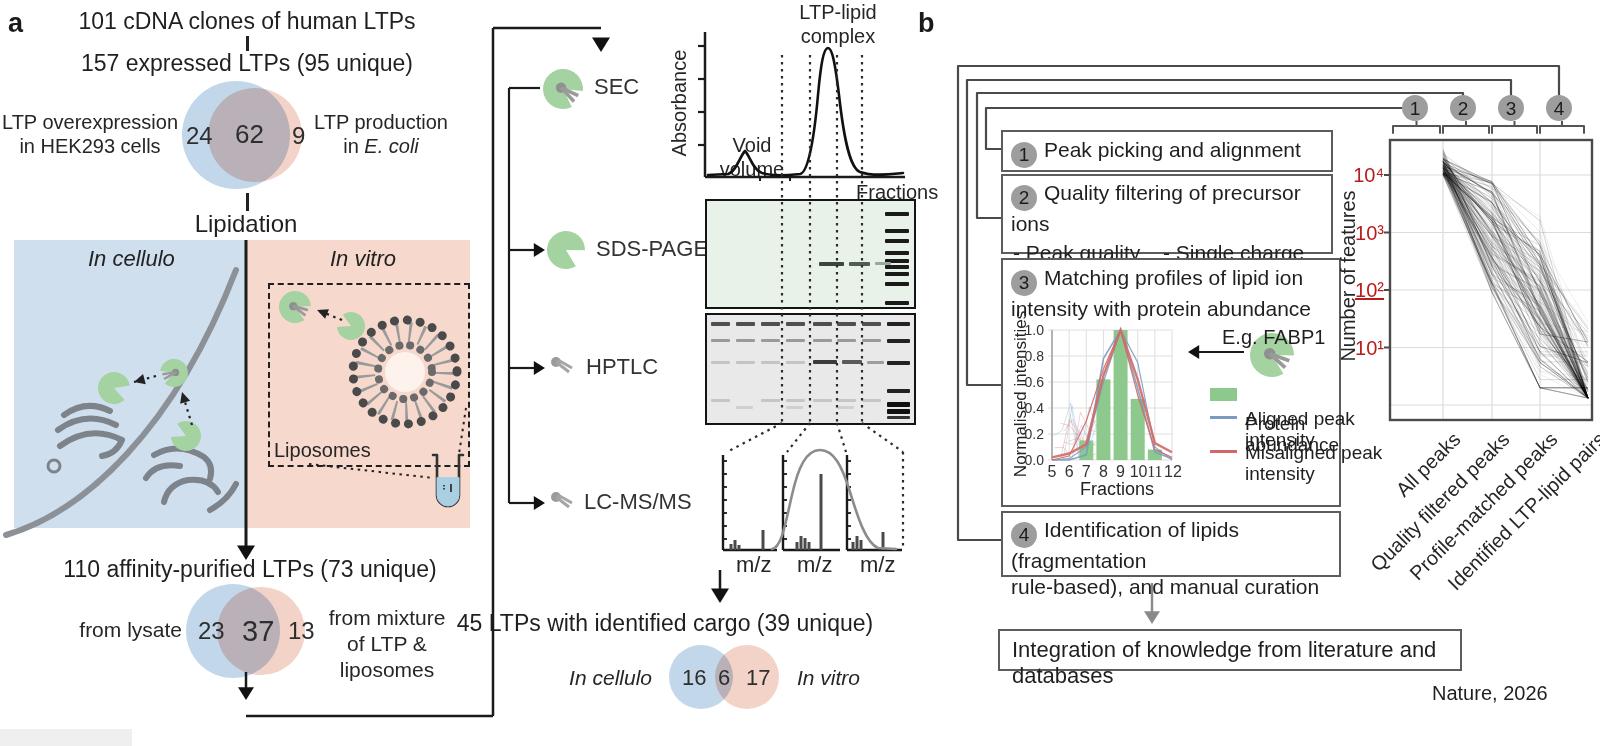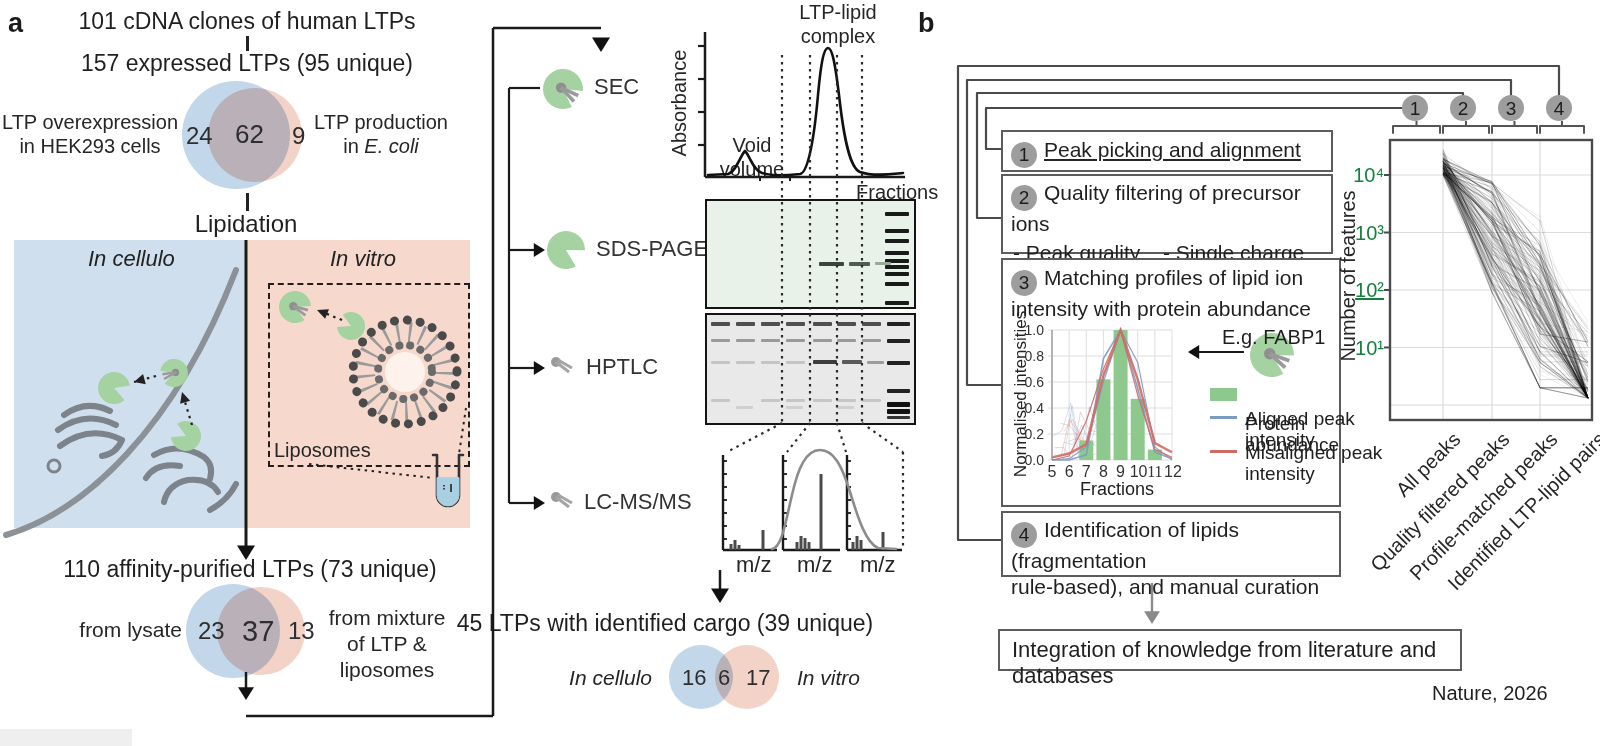--- a/index.html
+++ b/index.html
@@ -16,21 +16,21 @@
   .zone{position:absolute;}
   .zone-title{font-size:22px;font-style:italic;color:#222;}
   .method-label{position:absolute;font-size:22px;color:#333;white-space:nowrap;}
   .gel{position:absolute;border:2.5px solid #141414;}
   .band{position:absolute;border-radius:1px;}
   .bbox{position:absolute;background:#fff;border:2px solid #5c5c5c;}
   .bbox-text{font-size:21px;color:#1f1f1f;line-height:26px;}
   .stepnum{display:inline-block;width:26px;height:26px;border-radius:50%;background:#9d9d9d;
            color:#1c1c1c;font-size:19px;text-align:center;line-height:26px;vertical-align:-4px;margin-right:7px;}
   .bullet{font-size:21px;color:#1f1f1f;line-height:29px;}
-  .ticklabel{position:absolute;font-size:20px;color:#15803d;}
+  .ticklabel{position:absolute;font-size:20px;color:#b91c1c;}
   .xlab45{position:absolute;font-size:20px;color:#262626;width:230px;text-align:right;
           transform:rotate(-45deg);transform-origin:100% 0;white-space:nowrap;}
   .rot90{transform:translate(-50%,-50%) rotate(-90deg);white-space:nowrap;}
   .inset-tick{position:absolute;font-size:14px;color:#333;}
   .inset-xtick{position:absolute;font-size:16px;color:#333;}
   .legend-text{font-size:19px;color:#1f1f1f;line-height:21px;}
   svg{position:absolute;overflow:visible;}
 </style>
 </head>
 <body>
@@ -325,21 +325,21 @@
       <path d="M 1443 133 V 126 H 1489 V 133" stroke="#555" stroke-width="2" fill="none" stroke-linecap="round" stroke-linejoin="round"></path>
       <line x1="1466" y1="126" x2="1466" y2="121" stroke="#555" stroke-width="2"></line>
       <path d="M 1492 133 V 126 H 1537 V 133" stroke="#555" stroke-width="2" fill="none" stroke-linecap="round" stroke-linejoin="round"></path>
       <line x1="1514.5" y1="126" x2="1514.5" y2="121" stroke="#555" stroke-width="2"></line>
       <path d="M 1540 133 V 126 H 1584 V 133" stroke="#555" stroke-width="2" fill="none" stroke-linecap="round" stroke-linejoin="round"></path>
       <line x1="1562" y1="126" x2="1562" y2="121" stroke="#555" stroke-width="2"></line>
       <line x1="1152" y1="583" x2="1152" y2="614" stroke="#8a8a8a" stroke-width="2.4"></line>
       <path d="M 1144 611.2 L 1160 611.2 L 1152 624 Z" fill="#8a8a8a"></path>
     </svg>
 
-  <div class="bbox" style="left:1001px;top:130px;width:328px;height:38px;text-decoration:underline;">
+  <div class="bbox" style="left:1001px;top:130px;width:328px;height:38px;">
     <div class="bbox-text" style="margin:5px 0 0 8px;"><span class="stepnum">1</span><span>Peak picking and alignment</span></div>
   </div>
   <div class="bbox" style="left:1001px;top:174px;width:328px;height:76px;">
     <div class="bbox-text" style="margin:4px 0 0 8px;"><span class="stepnum">2</span><span>Quality filtering of precursor ions</span></div>
     <div style="display:grid;grid-template-columns:150px 160px;margin:1px 0 0 10px;">
       <span class="bullet">- Peak quality</span>
       <span class="bullet">- Single charge</span>
       <span class="bullet">- Peak size</span>
       <span class="bullet">- Retention time</span>
     </div>

